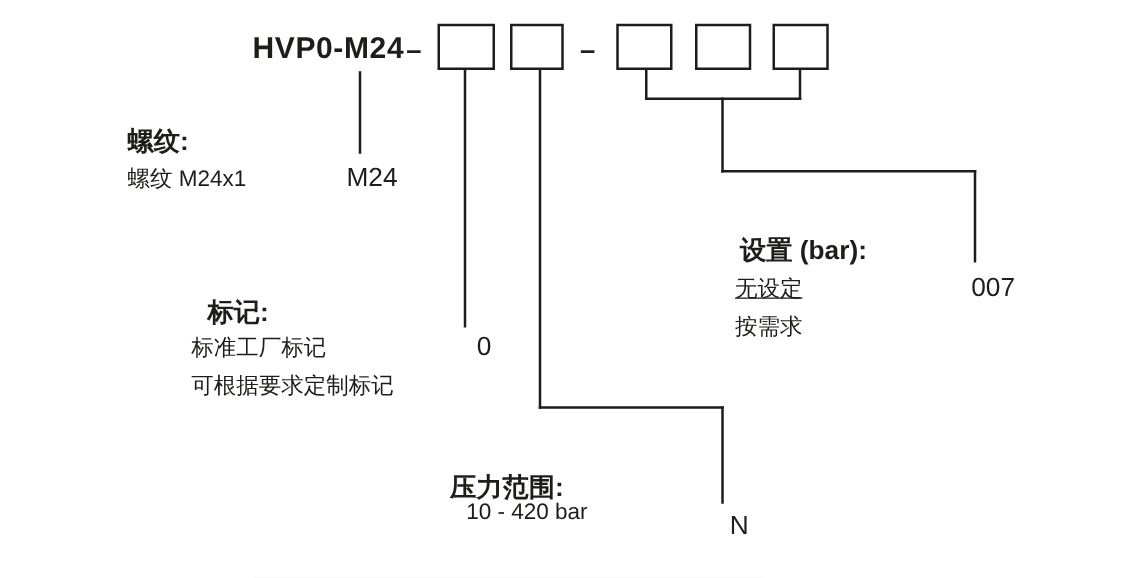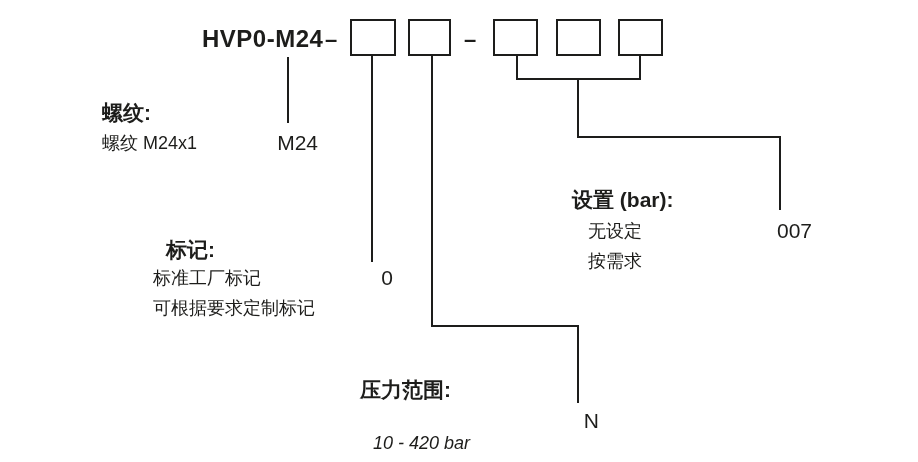--- a/index.html
+++ b/index.html
@@ -67,21 +67,21 @@
   <div class="abs hdg" style="left:102px;top:99px;">螺纹:</div>
   <div class="abs lbl" style="left:102px;top:131px;">螺纹 M24x1</div>
   <div class="abs val" style="left:262px;top:131px;width:56px;">M24</div>
 
   <div class="abs hdg" style="left:153px;top:236px;margin-left:13px;">标记:</div>
   <div class="abs lbl" style="left:153px;top:266px;">标准工厂标记</div>
   <div class="abs val" style="left:351px;top:266px;width:42px;">0</div>
   <div class="abs lbl" style="left:153px;top:296px;">可根据要求定制标记</div>
 
   <div class="abs hdg" style="left:360px;top:376px;">压力范围:</div>
-  <div class="abs lbl" style="left:373px;top:433px;font-style:italic;">10 - 420 bar</div>
+  <div class="abs lbl" style="left:373px;top:399px;">10 - 420 bar</div>
   <div class="abs val" style="left:557px;top:409px;width:42px;">N</div>
 
-  <div class="abs hdg" style="left:572px;top:186px;">设置 (bar):</div>
-  <div class="abs lbl" style="left:588px;top:219px;">无设定</div>
+  <div class="abs hdg" style="left:592px;top:186px;">设置 (bar):</div>
+  <div class="abs lbl" style="left:588px;top:219px;text-decoration:underline;">无设定</div>
   <div class="abs val" style="left:752px;top:219px;width:60px;">007</div>
   <div class="abs lbl" style="left:588px;top:249px;">按需求</div>
 
 </div>
 
 </body></html>

